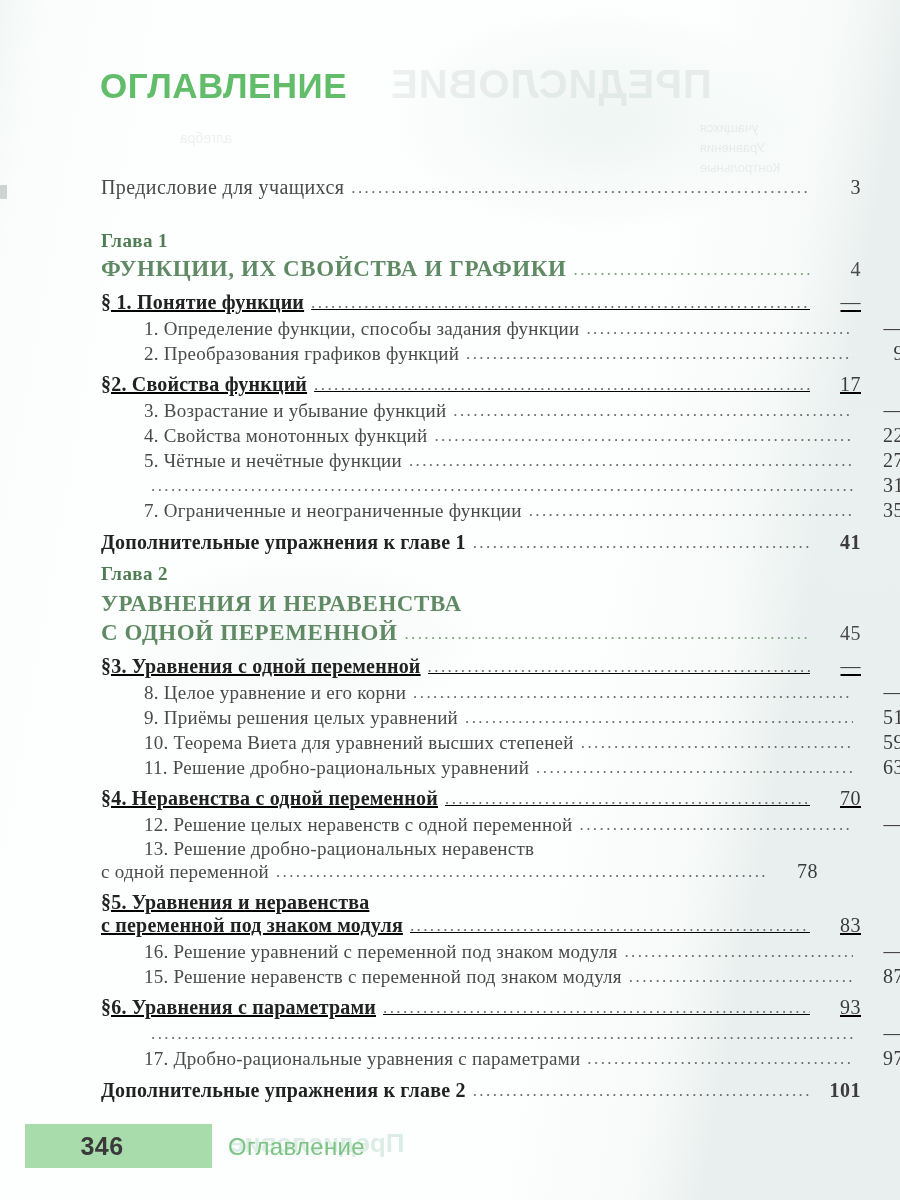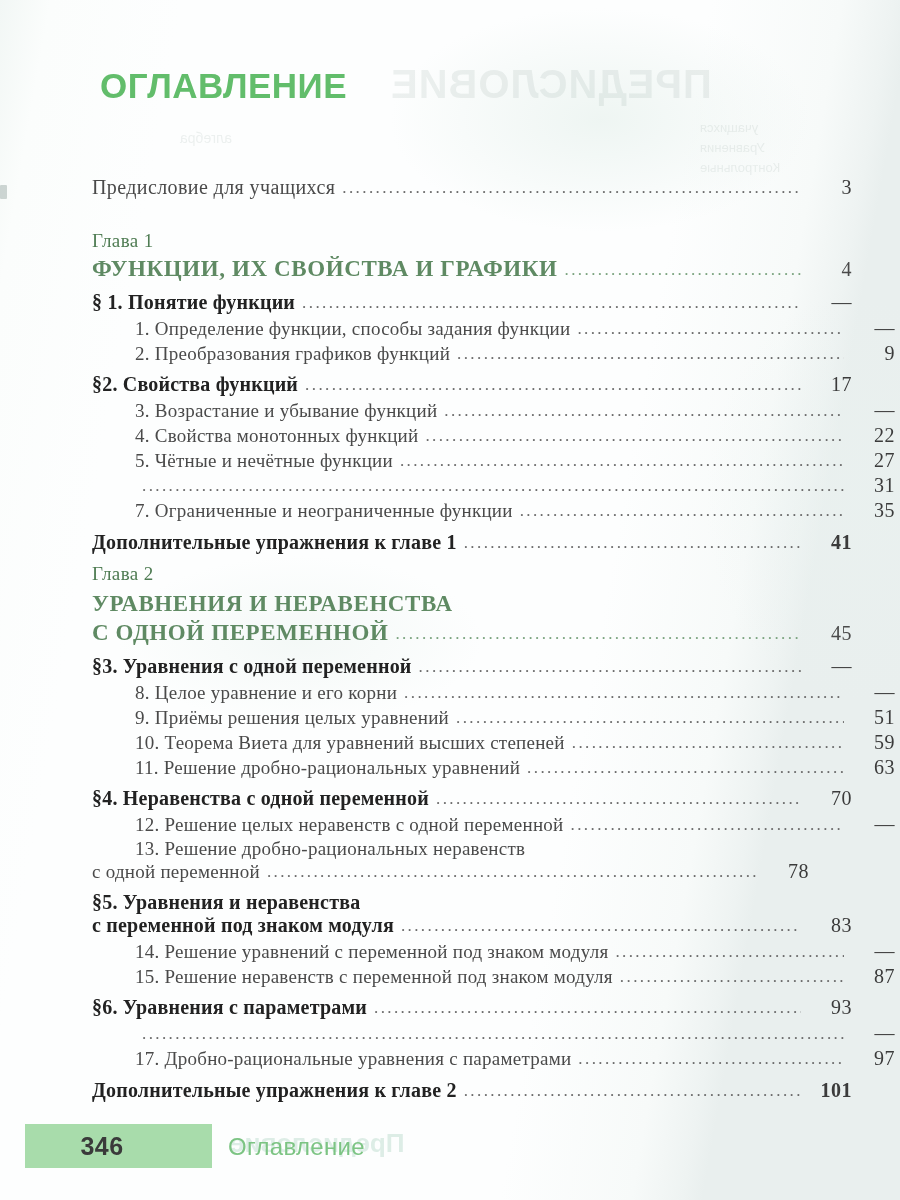--- a/index.html
+++ b/index.html
@@ -71,21 +71,21 @@
     font-family: "Liberation Sans", sans-serif;
     font-weight: bold;
     font-size: 35px;
     color: #62bd6b;
     letter-spacing: 0.5px;
   }
 
   
   .toc {
     position: absolute;
-    left: 92px;
+    left: 101px;
     top: 176px;
     width: 760px;
   }
 
   .row {
     display: flex;
     align-items: baseline;
     width: 100%;
   }
   .label {
@@ -116,21 +116,21 @@
   .r-preface { margin-bottom: 31px; }
   .r-preface .label {
     font-size: 20px;
     color: #4a4a4a;
     letter-spacing: 0.4px;
   }
 
   
   .chapter-kicker {
     font-size: 19px;
-    font-weight: normal;
+    font-weight: bold;
     color: #4f7c53;
     letter-spacing: 0.4px;
     margin-bottom: 4px;
   }
   .chapter-title {
     font-size: 23px;
     font-weight: bold;
     color: #5f8a63;
     letter-spacing: 0.6px;
     text-transform: uppercase;
@@ -141,21 +141,21 @@
     color: #5f8a63;
     letter-spacing: 0.6px;
     line-height: 1.33;
   }
   .r-chapter .leader { color: #7aa37e; }
   .r-chapter .pg { color: #4a4a4a; }
 
   .chapter-block { margin-top: 9px; margin-bottom: 9px; }
 
   
-  .r-section { margin-top: 8px; margin-bottom: 3px; }
+  .r-section { margin-top: 8px; margin-bottom: 3px; text-decoration: underline; }
   .r-section .label {
     font-size: 20px;
     font-weight: bold;
     color: #222;
     letter-spacing: 0.2px;
   }
   .r-section .pg { font-weight: normal; }
   .sec-line2 {
     font-size: 20px;
     font-weight: bold;
@@ -356,21 +356,21 @@
       </div>
       <div class="r-section">
         <div class="sec-line2">§5. Уравнения и неравенства</div>
         <div class="row ">
           <span class="label sec-line2">с переменной под знаком модуля</span>
           <span class="leader">............................................................................................................................................</span>
           <span class="pg">83</span>
         </div>
       </div>
       <div class="row r-item">
-        <span class="label ">14. Решение уравнений с переменной под знаком модуля</span>
+        <span class="label ">16. Решение уравнений с переменной под знаком модуля</span>
         <span class="leader">............................................................................................................................................</span>
         <span class="pg">—</span>
       </div>
       <div class="row r-item">
         <span class="label ">15. Решение неравенств с переменной под знаком модуля</span>
         <span class="leader">............................................................................................................................................</span>
         <span class="pg">87</span>
       </div>
       <div class="row r-section">
         <span class="label ">§6. Уравнения с параметрами</span>

